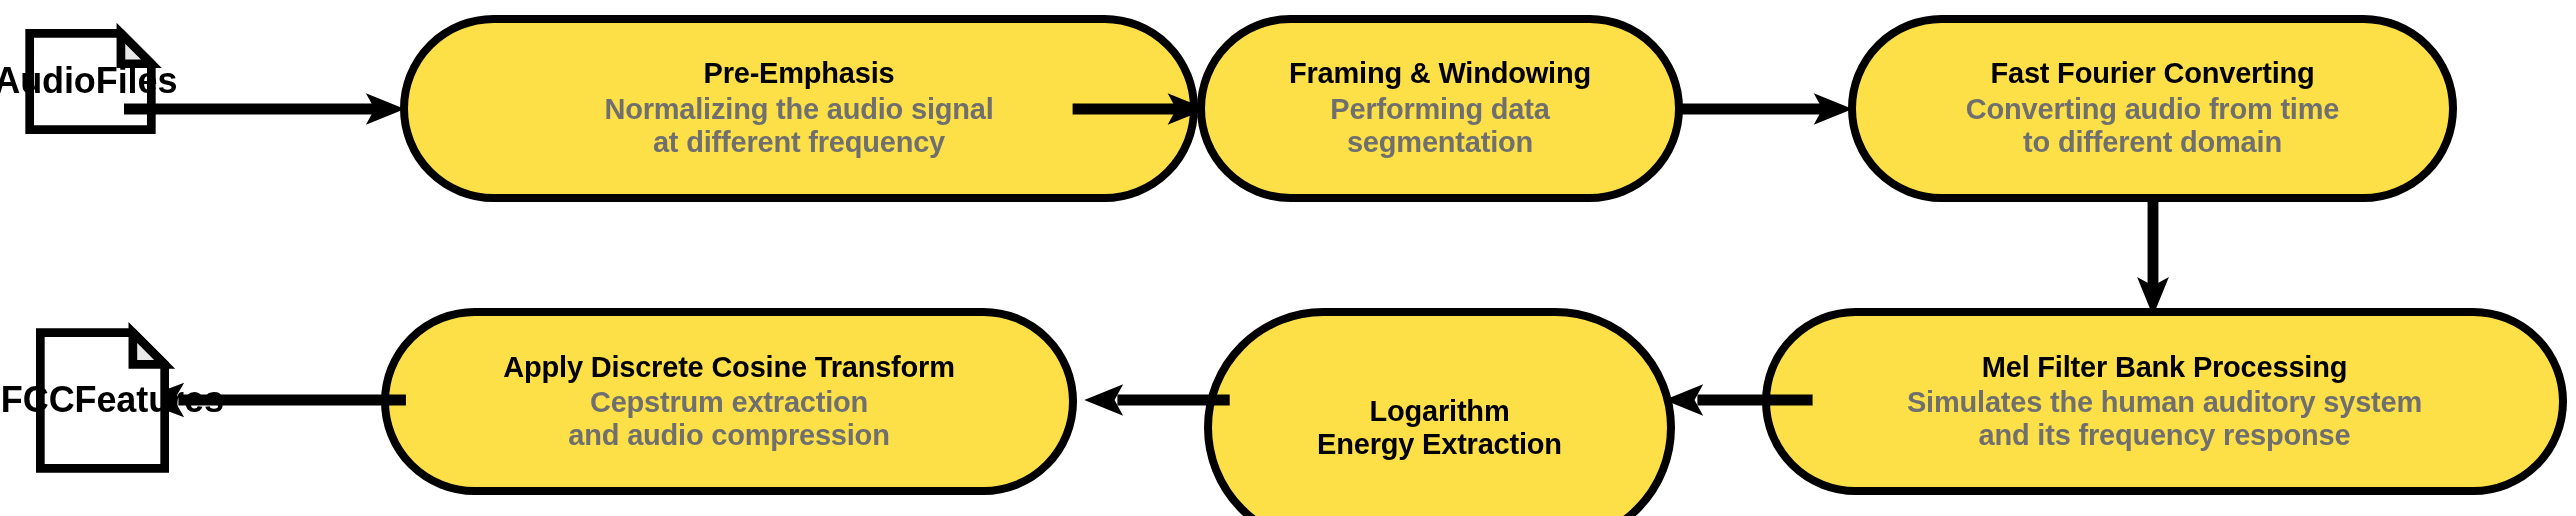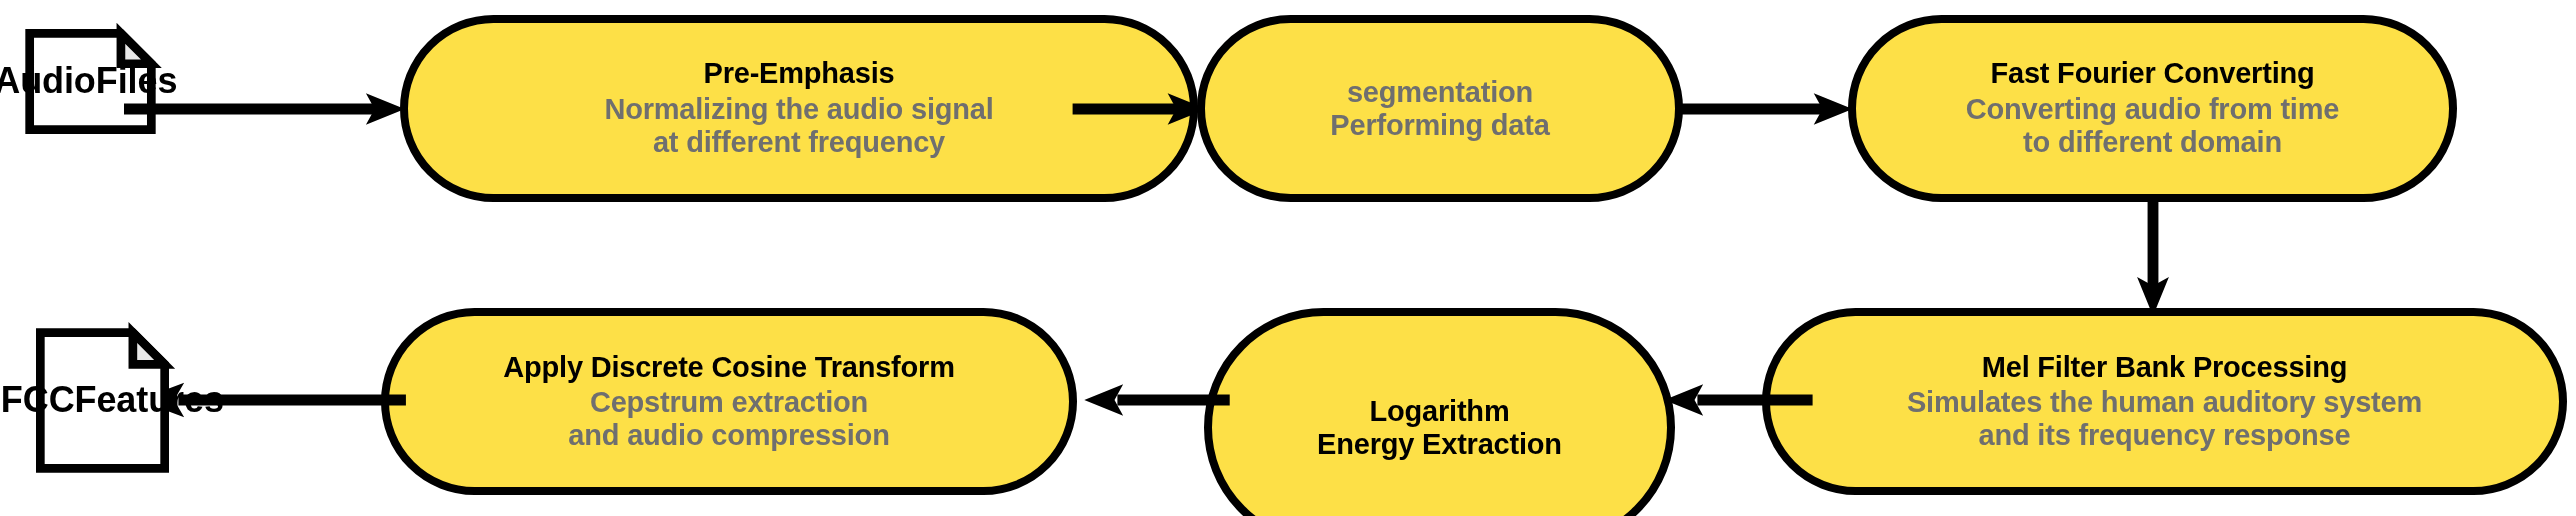--- a/index.html
+++ b/index.html
@@ -117,23 +117,26 @@
       <span class="sline">at different frequency</span>
     </div>
   </div>
 
   <svg class="arrow" style="left:1072px; top:91px; width:138px; height:36px;" viewBox="0 0 190 50">
     <line x1="0" y1="25" x2="156" y2="25" stroke="#000000" stroke-width="15"></line>
     <polygon points="186,25 132,3 144,25 132,47" fill="#000000"></polygon>
   </svg>
 
   <div class="node process" style="left:1197px; top:14.5px; width:486px; height:187px;">
-    <div class="subtitle sub-block">
+    <div class="title title-block">
+      <span class="tline">Framing &amp; Windowing</span>
+    </div>
+    <div class="subtitle sub-block">
+      <span class="sline">Performing data</span>
       <span class="sline">segmentation</span>
-      <span class="sline">Performing data</span>
     </div>
   </div>
 
   <svg class="arrow" style="left:1675px; top:91px; width:181px; height:36px;" viewBox="0 0 250 50">
     <line x1="0" y1="25" x2="216" y2="25" stroke="#000000" stroke-width="15"></line>
     <polygon points="246,25 192,3 204,25 192,47" fill="#000000"></polygon>
   </svg>
 
   <div class="node process" style="left:1848px; top:14.5px; width:609px; height:187px;">
     <div class="title title-block">

